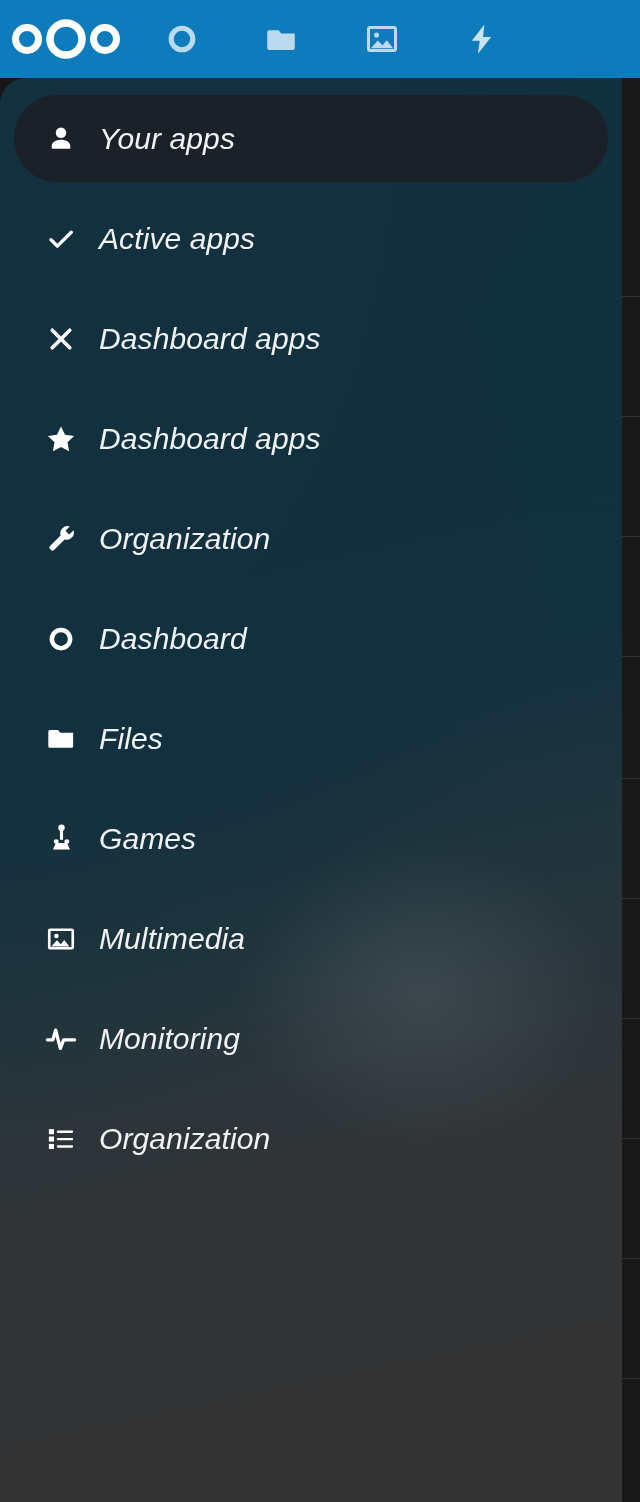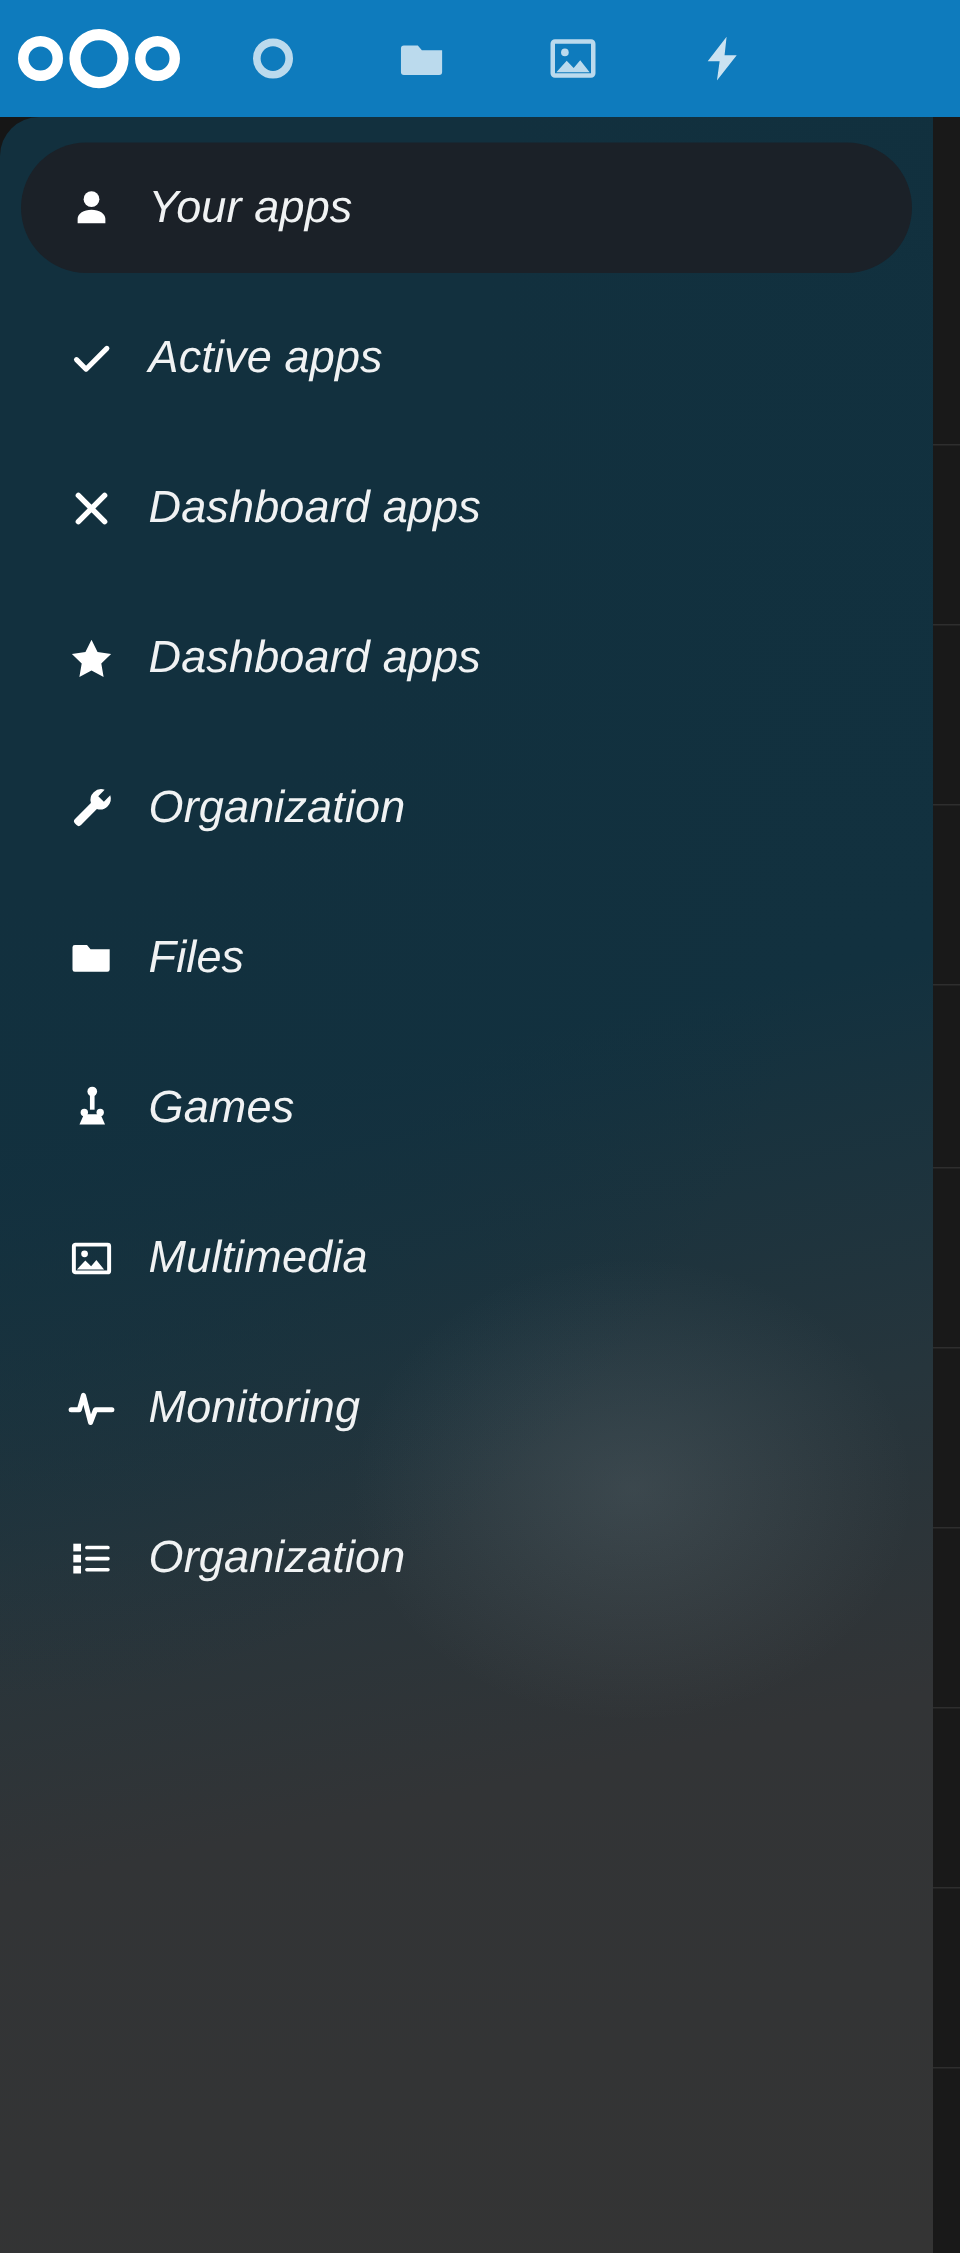--- a/index.html
+++ b/index.html
@@ -240,20 +240,28 @@
 
       <li class="nav-item">
         <span class="nav-item-icon">
           <svg width="31" height="31" viewBox="0 0 24 24" aria-hidden="true">
             <path d="M21.3 5.6l-3.3 3.3-2.9-2.9 3.3-3.3a5.6 5.6 0 0 0-7.1 6.9L3.1 17.8a1.6 1.6 0 0 0 0 2.3l.8.8a1.6 1.6 0 0 0 2.3 0l8.2-8.2a5.6 5.6 0 0 0 6.9-7.1z" fill="#ffffff"></path>
           </svg>
         </span>
         <span class="nav-item-label">Organization</span>
       </li>
 
+      <li class="nav-item">
+        <span class="nav-item-icon">
+          <svg width="30" height="30" viewBox="0 0 24 24" aria-hidden="true">
+            <circle cx="12" cy="12" r="7.3" fill="none" stroke="#ffffff" stroke-width="3.6"></circle>
+          </svg>
+        </span>
+        <span class="nav-item-label">Dashboard</span>
+      </li>
 
       <li class="nav-item">
         <span class="nav-item-icon">
           <svg width="31" height="31" viewBox="0 0 24 24" aria-hidden="true">
             <path d="M3 5.4h6.3l1.8 2.2h9.9V18a1.2 1.2 0 0 1-1.2 1.2H3A1.2 1.2 0 0 1 1.8 18V6.6A1.2 1.2 0 0 1 3 5.4z" fill="#ffffff"></path>
           </svg>
         </span>
         <span class="nav-item-label">Files</span>
       </li>
 

